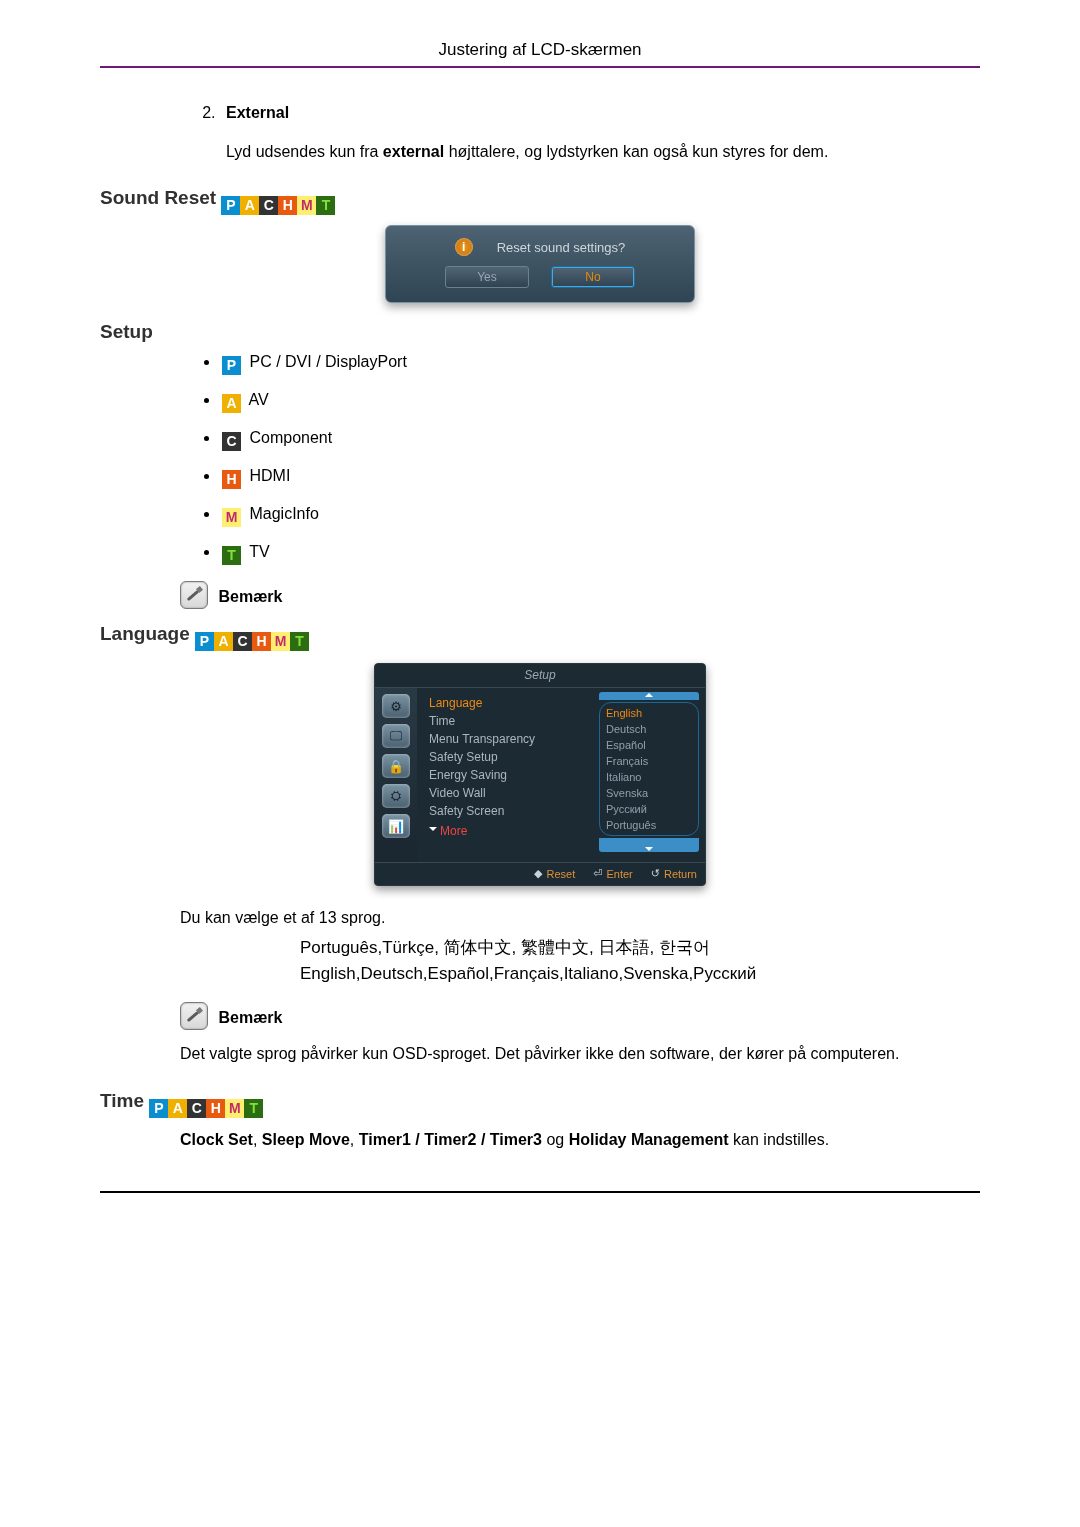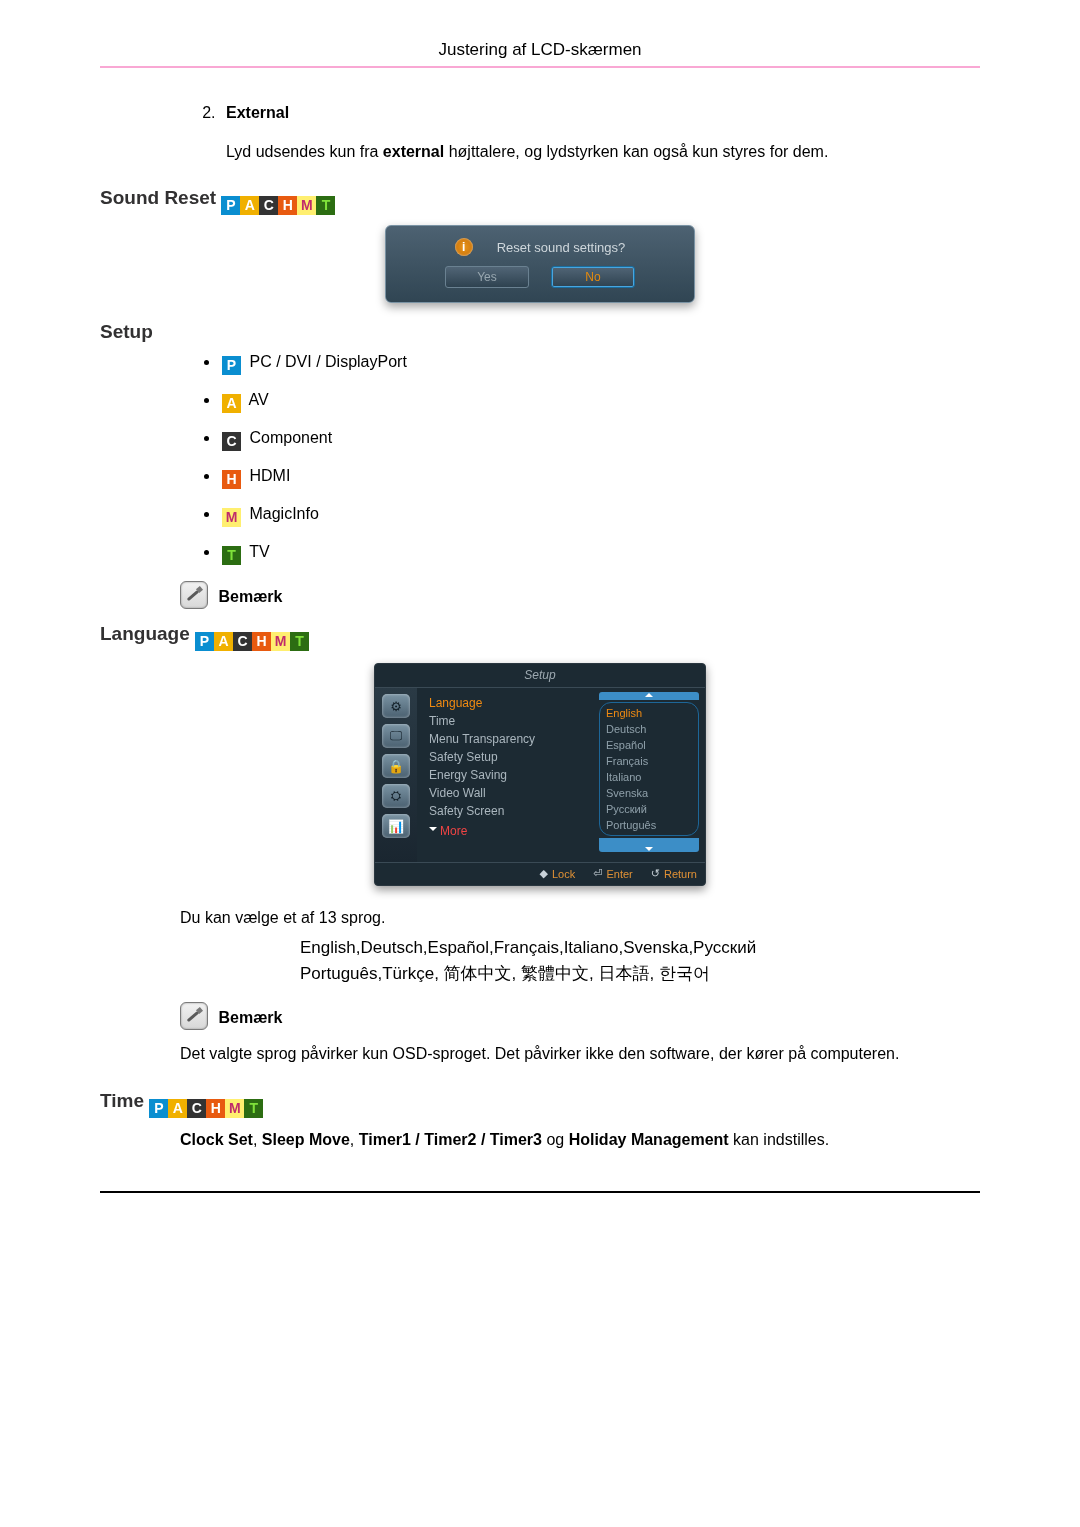--- a/index.html
+++ b/index.html
@@ -8,21 +8,21 @@
     font-family: Arial, Helvetica, sans-serif;
     font-size: 16px;
     color: #000;
   }
   .page {
     width: 880px;
     margin: 40px auto 60px;
     padding: 0 30px;
   }
   .header-rule {
-    border-bottom: 2px solid #f9a8d4;
+    border-bottom: 2px solid #701a75;
     text-align: center;
     padding-bottom: 6px;
     margin-bottom: 36px;
   }
   .header-title { font-size: 17px; }
   .footer-rule {
     border-top: 2px solid #000;
     margin-top: 40px;
     height: 1px;
   }
@@ -335,38 +335,38 @@
             <div class="osd-val">Svenska</div>
             <div class="osd-val">Русский</div>
             <div class="osd-val">Português</div>
           </div>
           <div class="osd-val foot"></div>
         </div>
       </div>
       <div class="osd-footer">
         <span class="k">
             <span class="glyph">◆</span>
-            <span>Lock</span>
+            <span>Reset</span>
           </span>
         <span class="k">
             <span class="glyph">⏎</span>
             <span>Enter</span>
           </span>
         <span class="k">
             <span class="glyph">↺</span>
             <span>Return</span>
           </span>
       </div>
     </div>
   </div>
 
   <p class="body-p indent1" style="margin-bottom:6px;">Du kan vælge et af 13 sprog.</p>
   <div class="lang-box">
+    <div>Português,Türkçe, 简体中文, 繁體中文, 日本語, 한국어</div>
     <div>English,Deutsch,Español,Français,Italiano,Svenska,Русский</div>
-    <div>Português,Türkçe, 简体中文, 繁體中文, 日本語, 한국어</div>
   </div>
 
   <div class="note-line">
     <span class="note-icon"></span>
     <span class="bold">Bemærk</span>
   </div>
   <p class="body-p indent1">Det valgte sprog påvirker kun OSD-sproget. Det påvirker ikke den software, der kører på computeren.</p>
 
   <div class="section-title">
     <span>Time</span>

